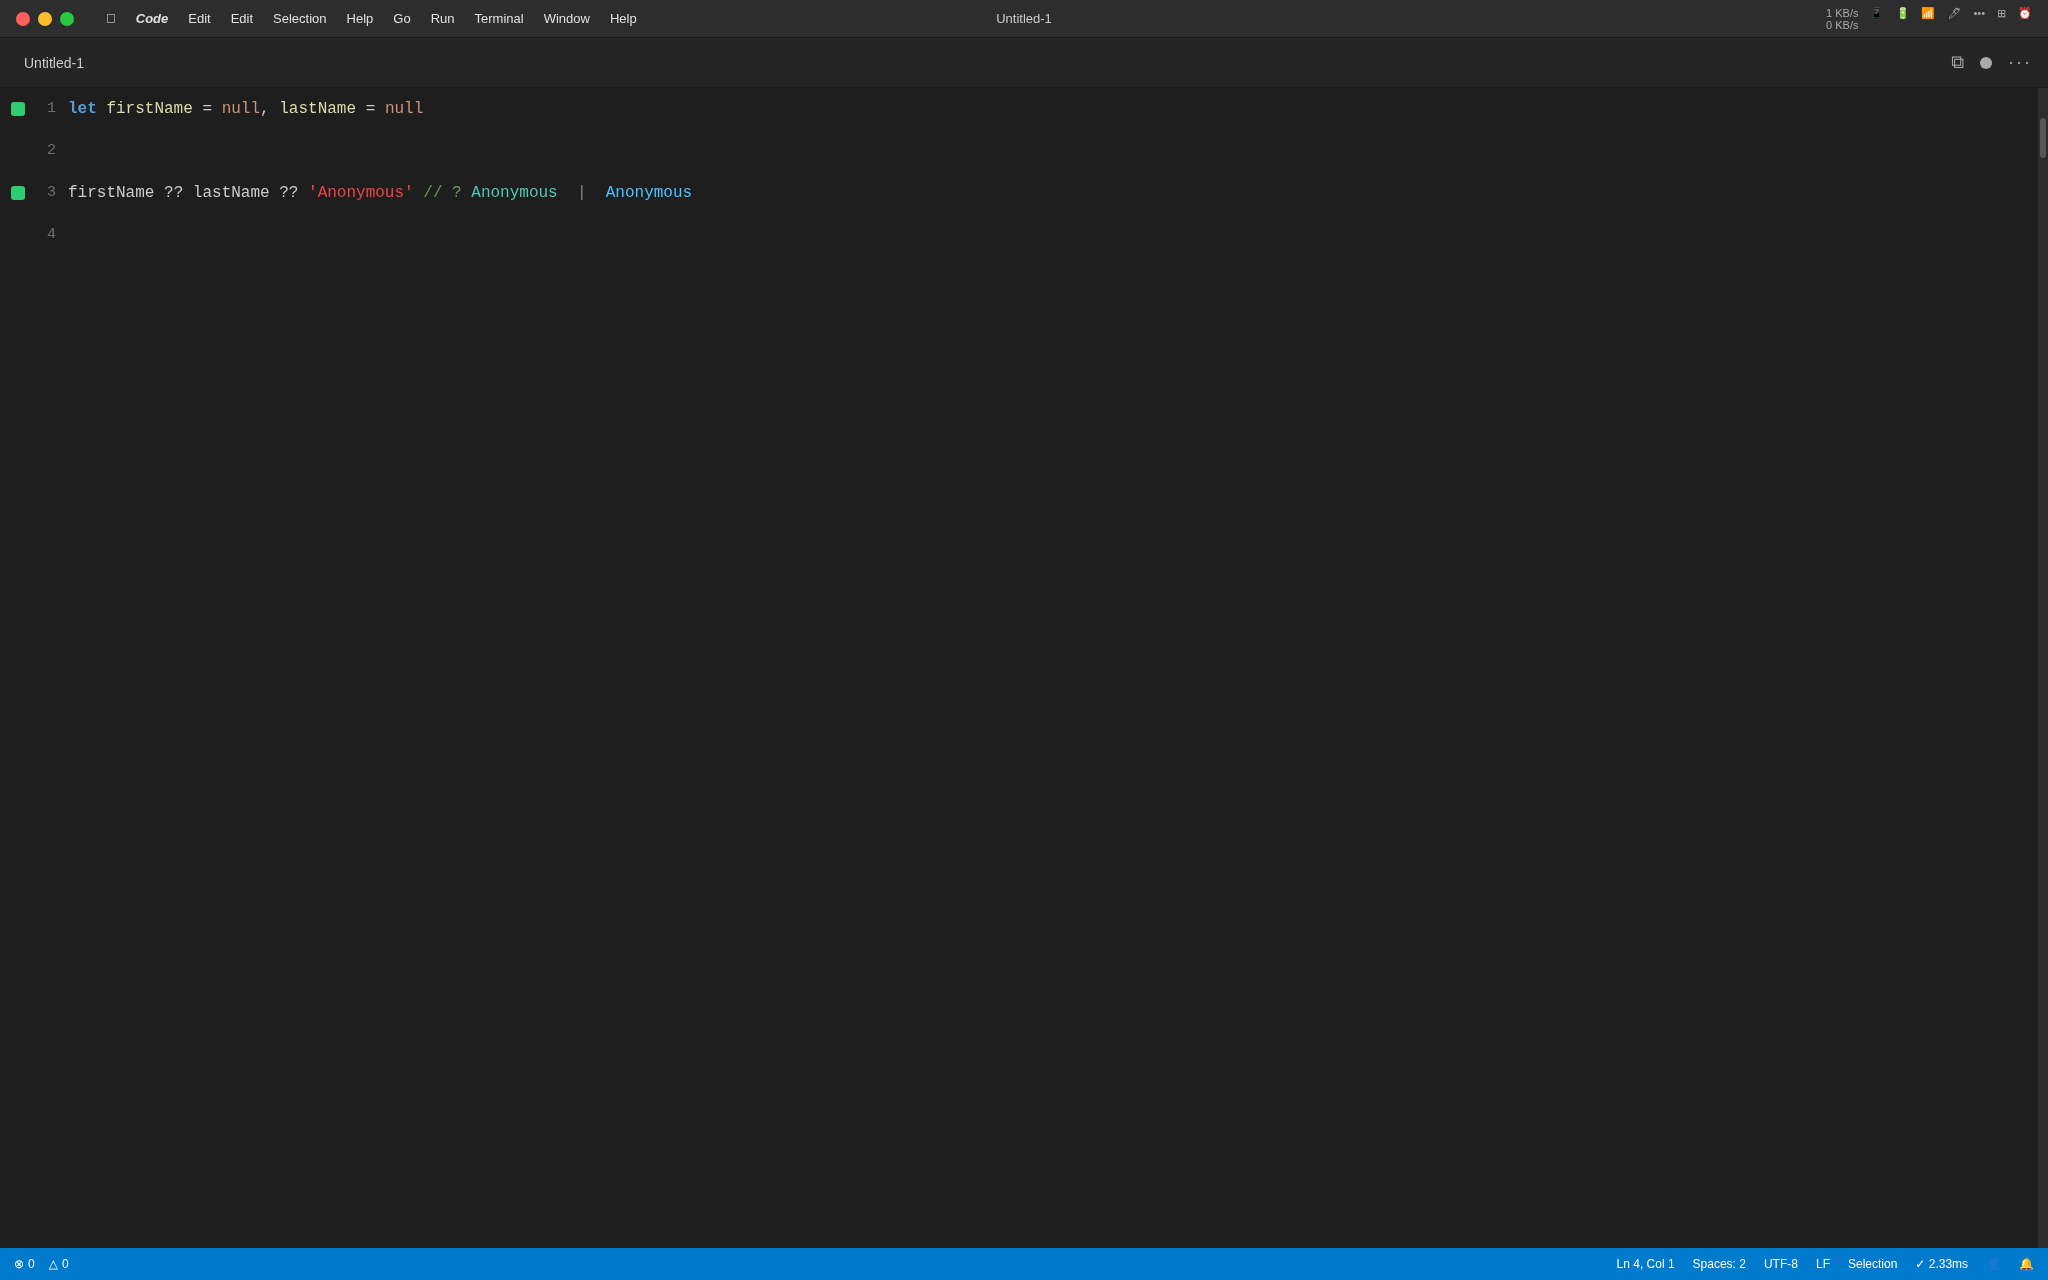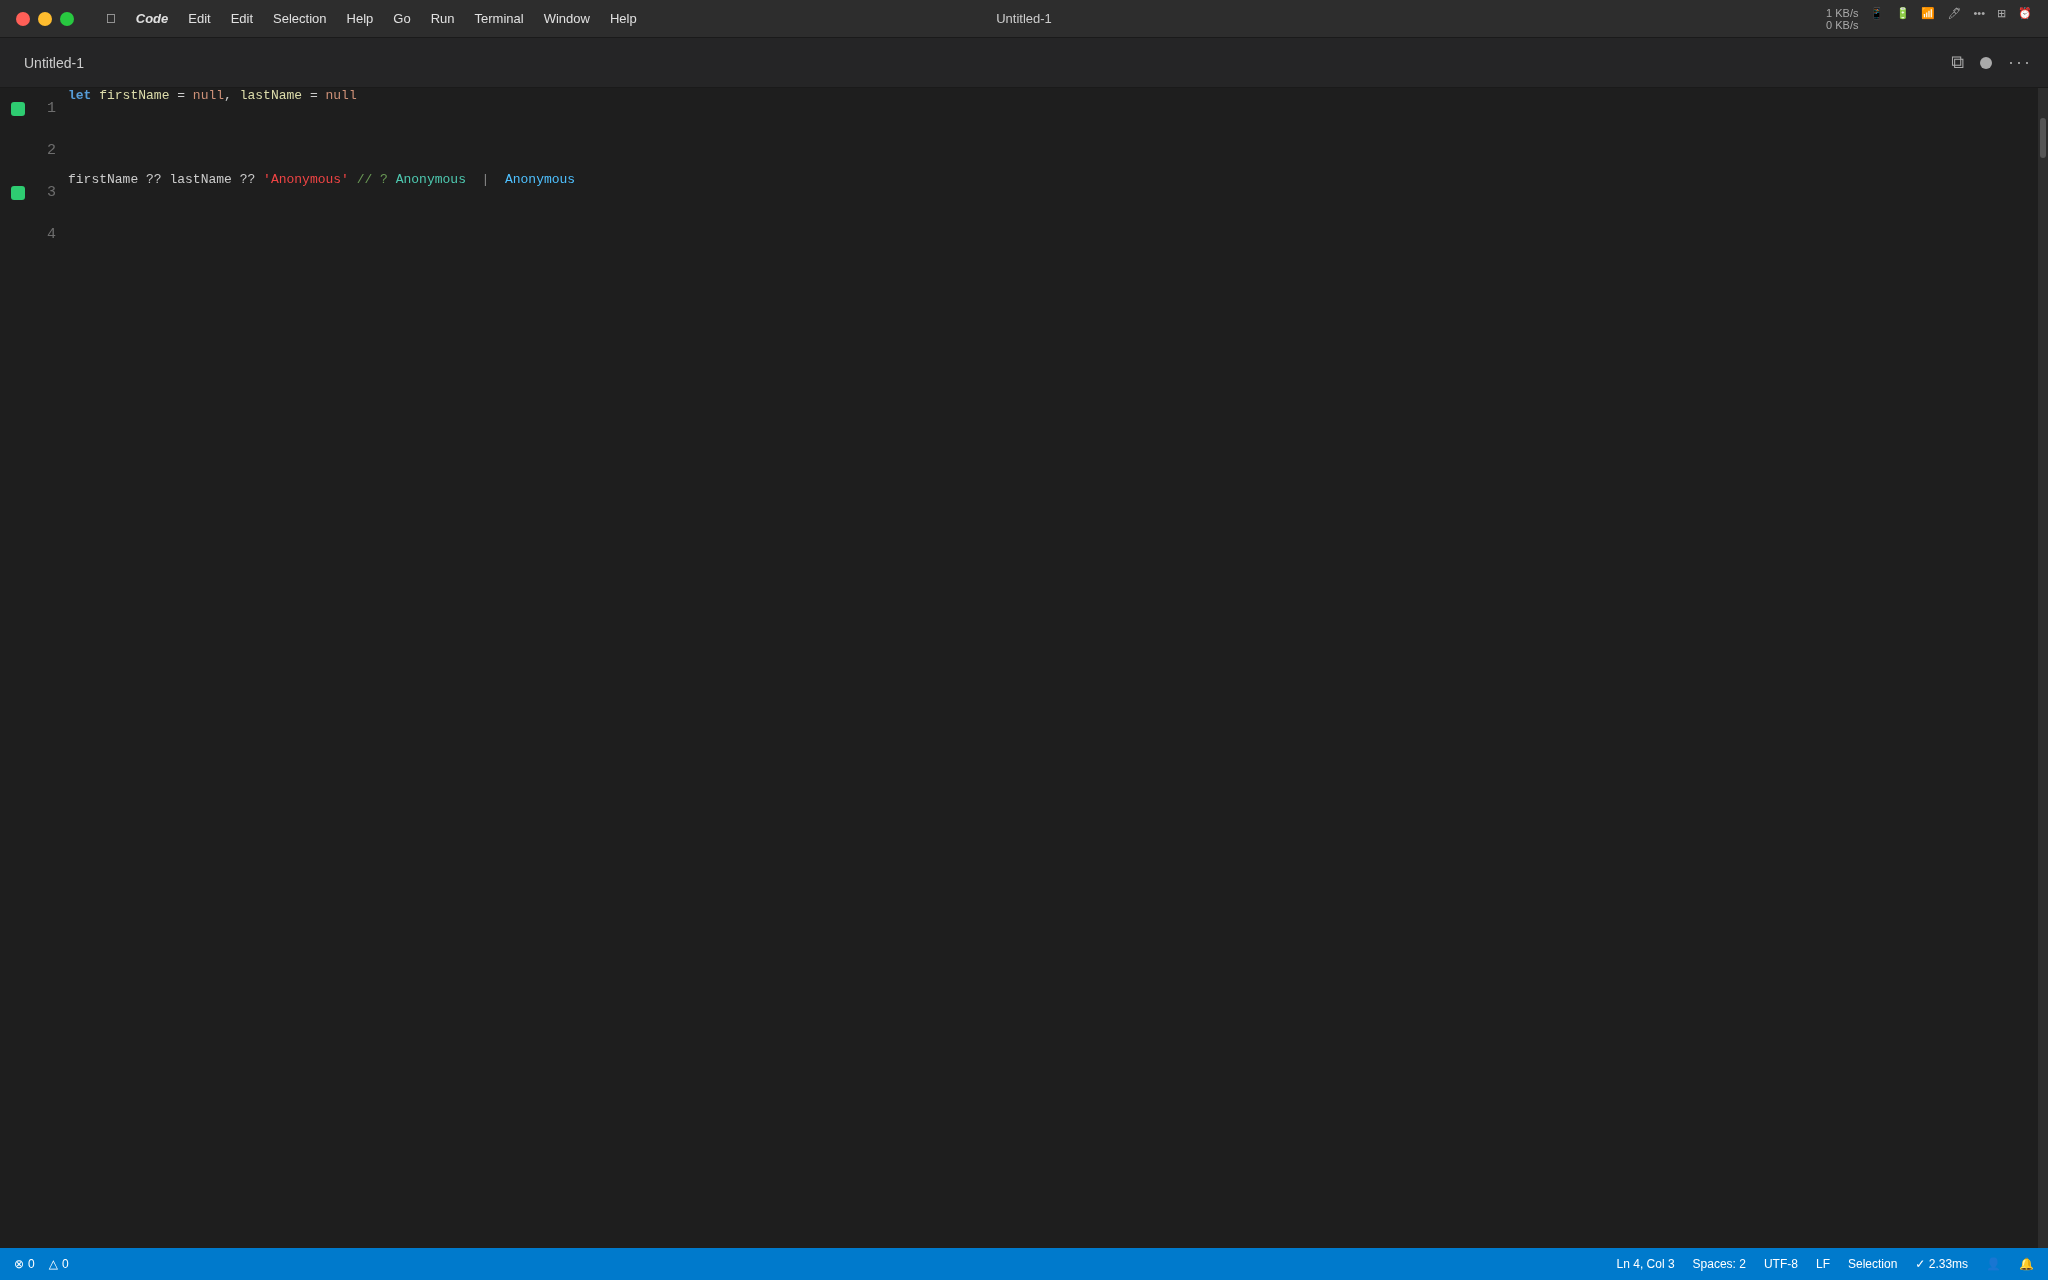--- a/index.html
+++ b/index.html
@@ -172,22 +172,23 @@
       flex: 1;
       padding-left: 8px;
       display: flex;
       flex-direction: column;
       position: relative;
     }
 
     .code-line {
       height: 42px;
       display: flex;
+      align-items: center;
       font-family: 'SF Mono', 'Menlo', 'Monaco', 'Courier New', monospace;
-      font-size: 13px;
+      font-size: 16px;
       white-space: pre;
     }
 
     
     .scrollbar-track {
       width: 10px;
       background: #2d2d2d;
       position: relative;
     }
 
@@ -347,21 +348,21 @@
     <div class="status-item">
       <span>⊗</span>
       <span>0</span>
     </div>
     <div class="status-item">
       <span>△</span>
       <span>0</span>
     </div>
   </div>
   <div class="status-right">
-    <span class="status-item">Ln 4, Col 3</span>
+    <span class="status-item">Ln 4, Col 1</span>
     <span class="status-item">Spaces: 2</span>
     <span class="status-item">UTF-8</span>
     <span class="status-item">LF</span>
     <span class="status-item">Selection</span>
     <span class="status-item">✓ 2.33ms</span>
     <span>👤</span>
     <span>🔔</span>
   </div>
 </div>
 

